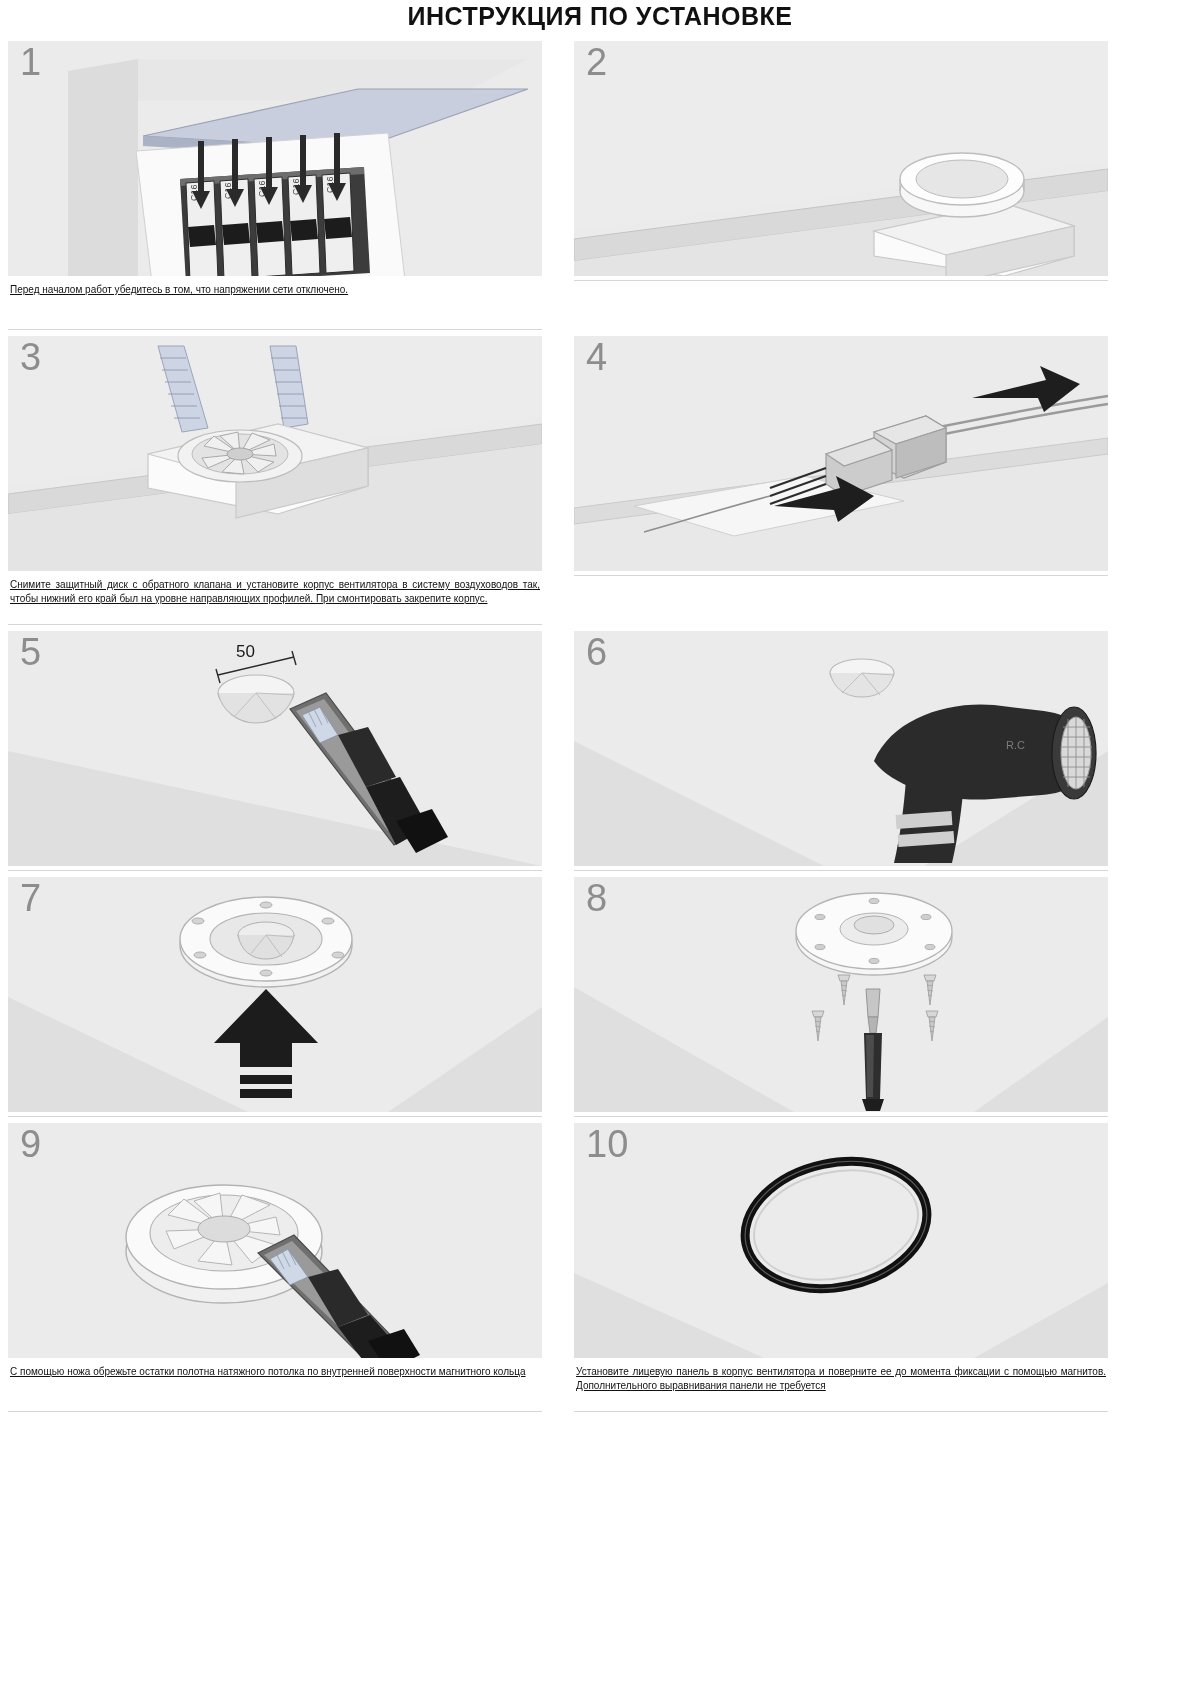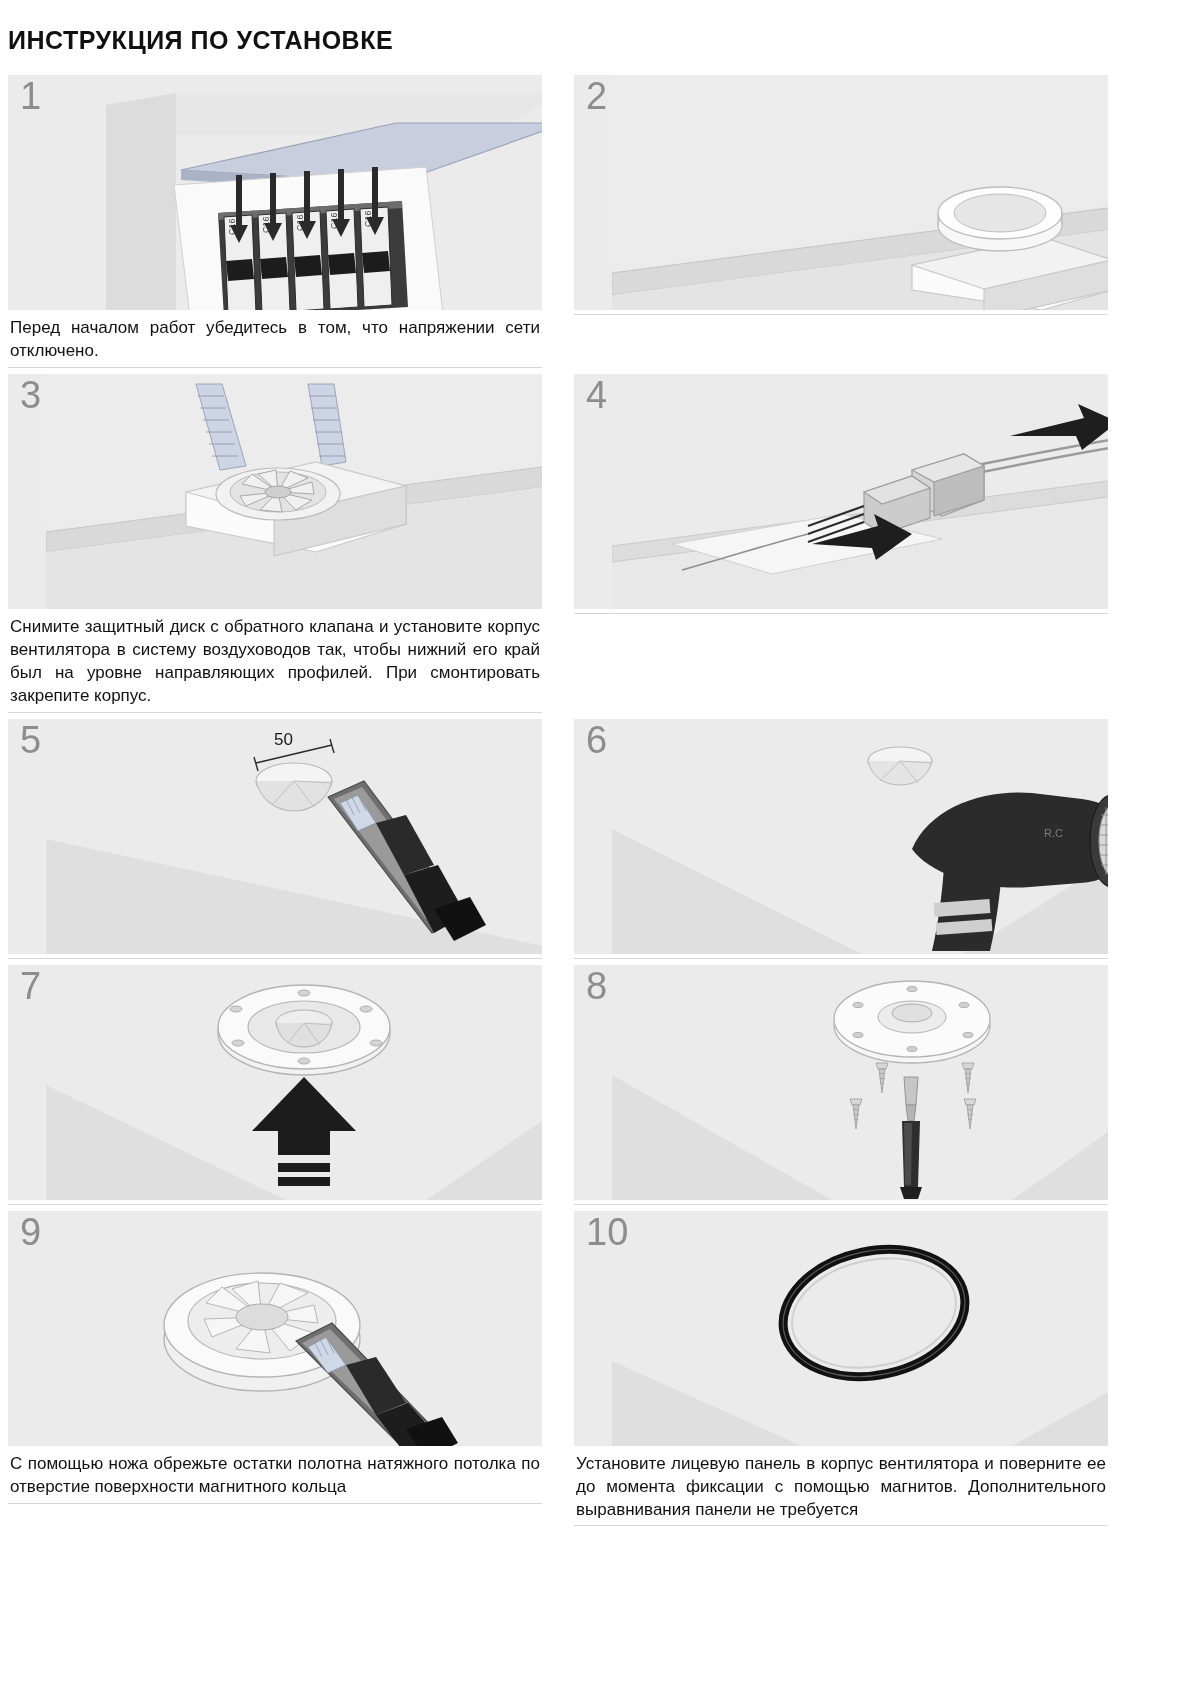--- a/index.html
+++ b/index.html
@@ -16,28 +16,27 @@
     overflow: hidden;
   }
   .page {
     width: 1200px;
     height: 1706px;
     position: relative;
     box-sizing: border-box;
     padding: 0 8px;
   }
   .doc-title {
-    text-align: left;
+    text-align: center;
     font-size: 25px;
     font-weight: bold;
     letter-spacing: 0.5px;
     padding-top: 2px;
-    padding-bottom: 20px;
+    padding-bottom: 10px;
     color: #111;
-    margin-top: 24px;
   }
   .grid {
     display: flex;
     flex-wrap: wrap;
     gap: 0 32px;
   }
   .step {
     width: 534px;
     box-sizing: border-box;
     margin-bottom: 6px;
@@ -55,34 +54,35 @@
     top: 2px;
     left: 12px;
     font-size: 38px;
     line-height: 1;
     color: #8d8d8d;
     font-weight: 400;
     z-index: 20;
     font-family: "Liberation Sans", sans-serif;
   }
   .caption {
-    font-size: 17px;
+    font-size: 10px;
     line-height: 1.35;
     text-align: justify;
     padding: 7px 2px 0 2px;
     color: #111;
     min-height: 42px;
+    text-decoration: underline;
   }
   .sep {
     height: 1px;
     background: #d6d6d6;
     margin-top: 4px;
   }
   
-  .svgwrap { position: absolute; inset: 0; margin-left: 38px; }
+  .svgwrap { position: absolute; inset: 0; }
   svg { display: block; }
 </style>
 </head>
 <body>
 
 <div class="page">
 
   <div class="doc-title">ИНСТРУКЦИЯ ПО УСТАНОВКЕ</div>
 
   <div class="grid">
@@ -481,21 +481,21 @@
                 <path d="M268,130 L276,146 M274,128 L282,144 M280,126 L288,142"></path>
               </g>
               <polygon points="300,154 330,146 360,192 330,204" fill="#2a2a2a"></polygon>
               <polygon points="330,204 362,192 392,226 360,244" fill="#1d1d1d"></polygon>
               <polygon points="360,218 396,206 412,232 380,248" fill="#111111"></polygon>
             </g>
           </svg>
         </div>
         <div class="step-num">9</div>
       </div>
-      <div class="caption">С помощью ножа обрежьте остатки полотна натяжного потолка по отверстие поверхности магнитного кольца</div>
+      <div class="caption">С помощью ножа обрежьте остатки полотна натяжного потолка по внутренней поверхности магнитного кольца</div>
       <div class="sep"></div>
     </div>
 
     <div class="step">
       <div class="illus">
         <div class="svgwrap">
           <svg viewBox="0 0 534 235" width="534" height="235">
             <rect x="0" y="0" width="534" height="235" fill="#ebebeb"></rect>
             <polygon points="0,150 0,235 190,235" fill="#dfdfdf"></polygon>
             <polygon points="534,160 534,235 400,235" fill="#dfdfdf"></polygon>

